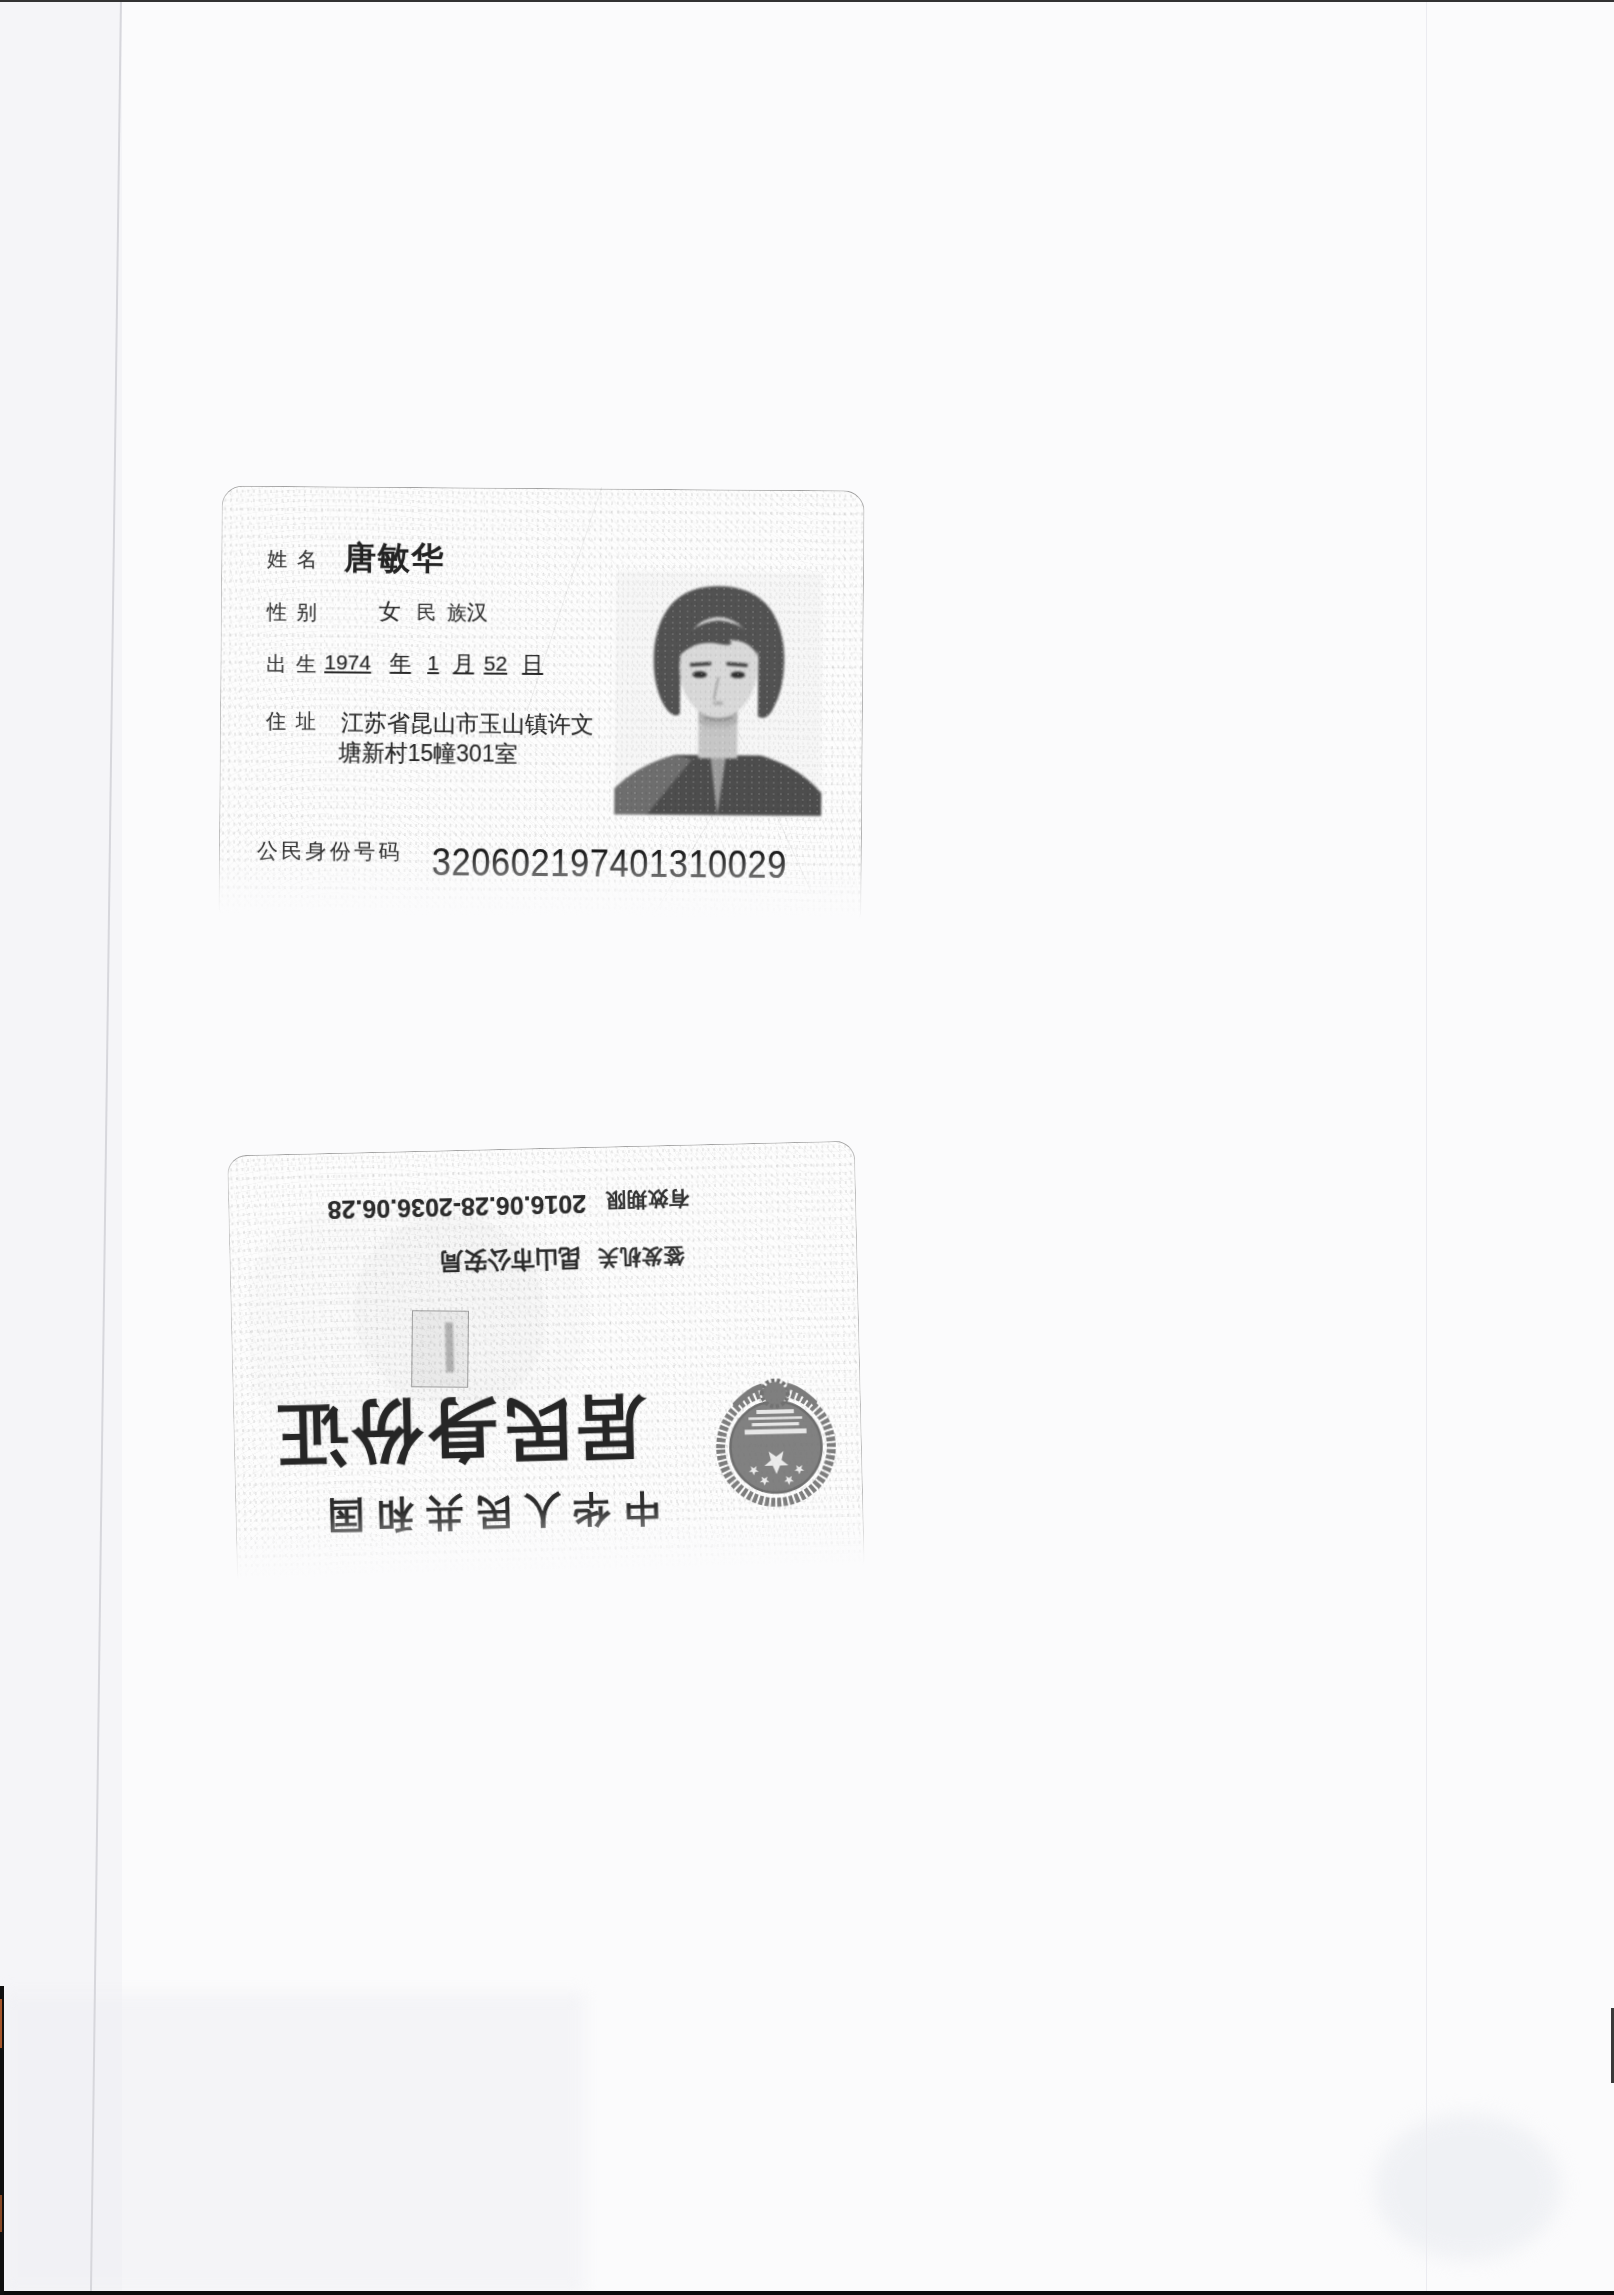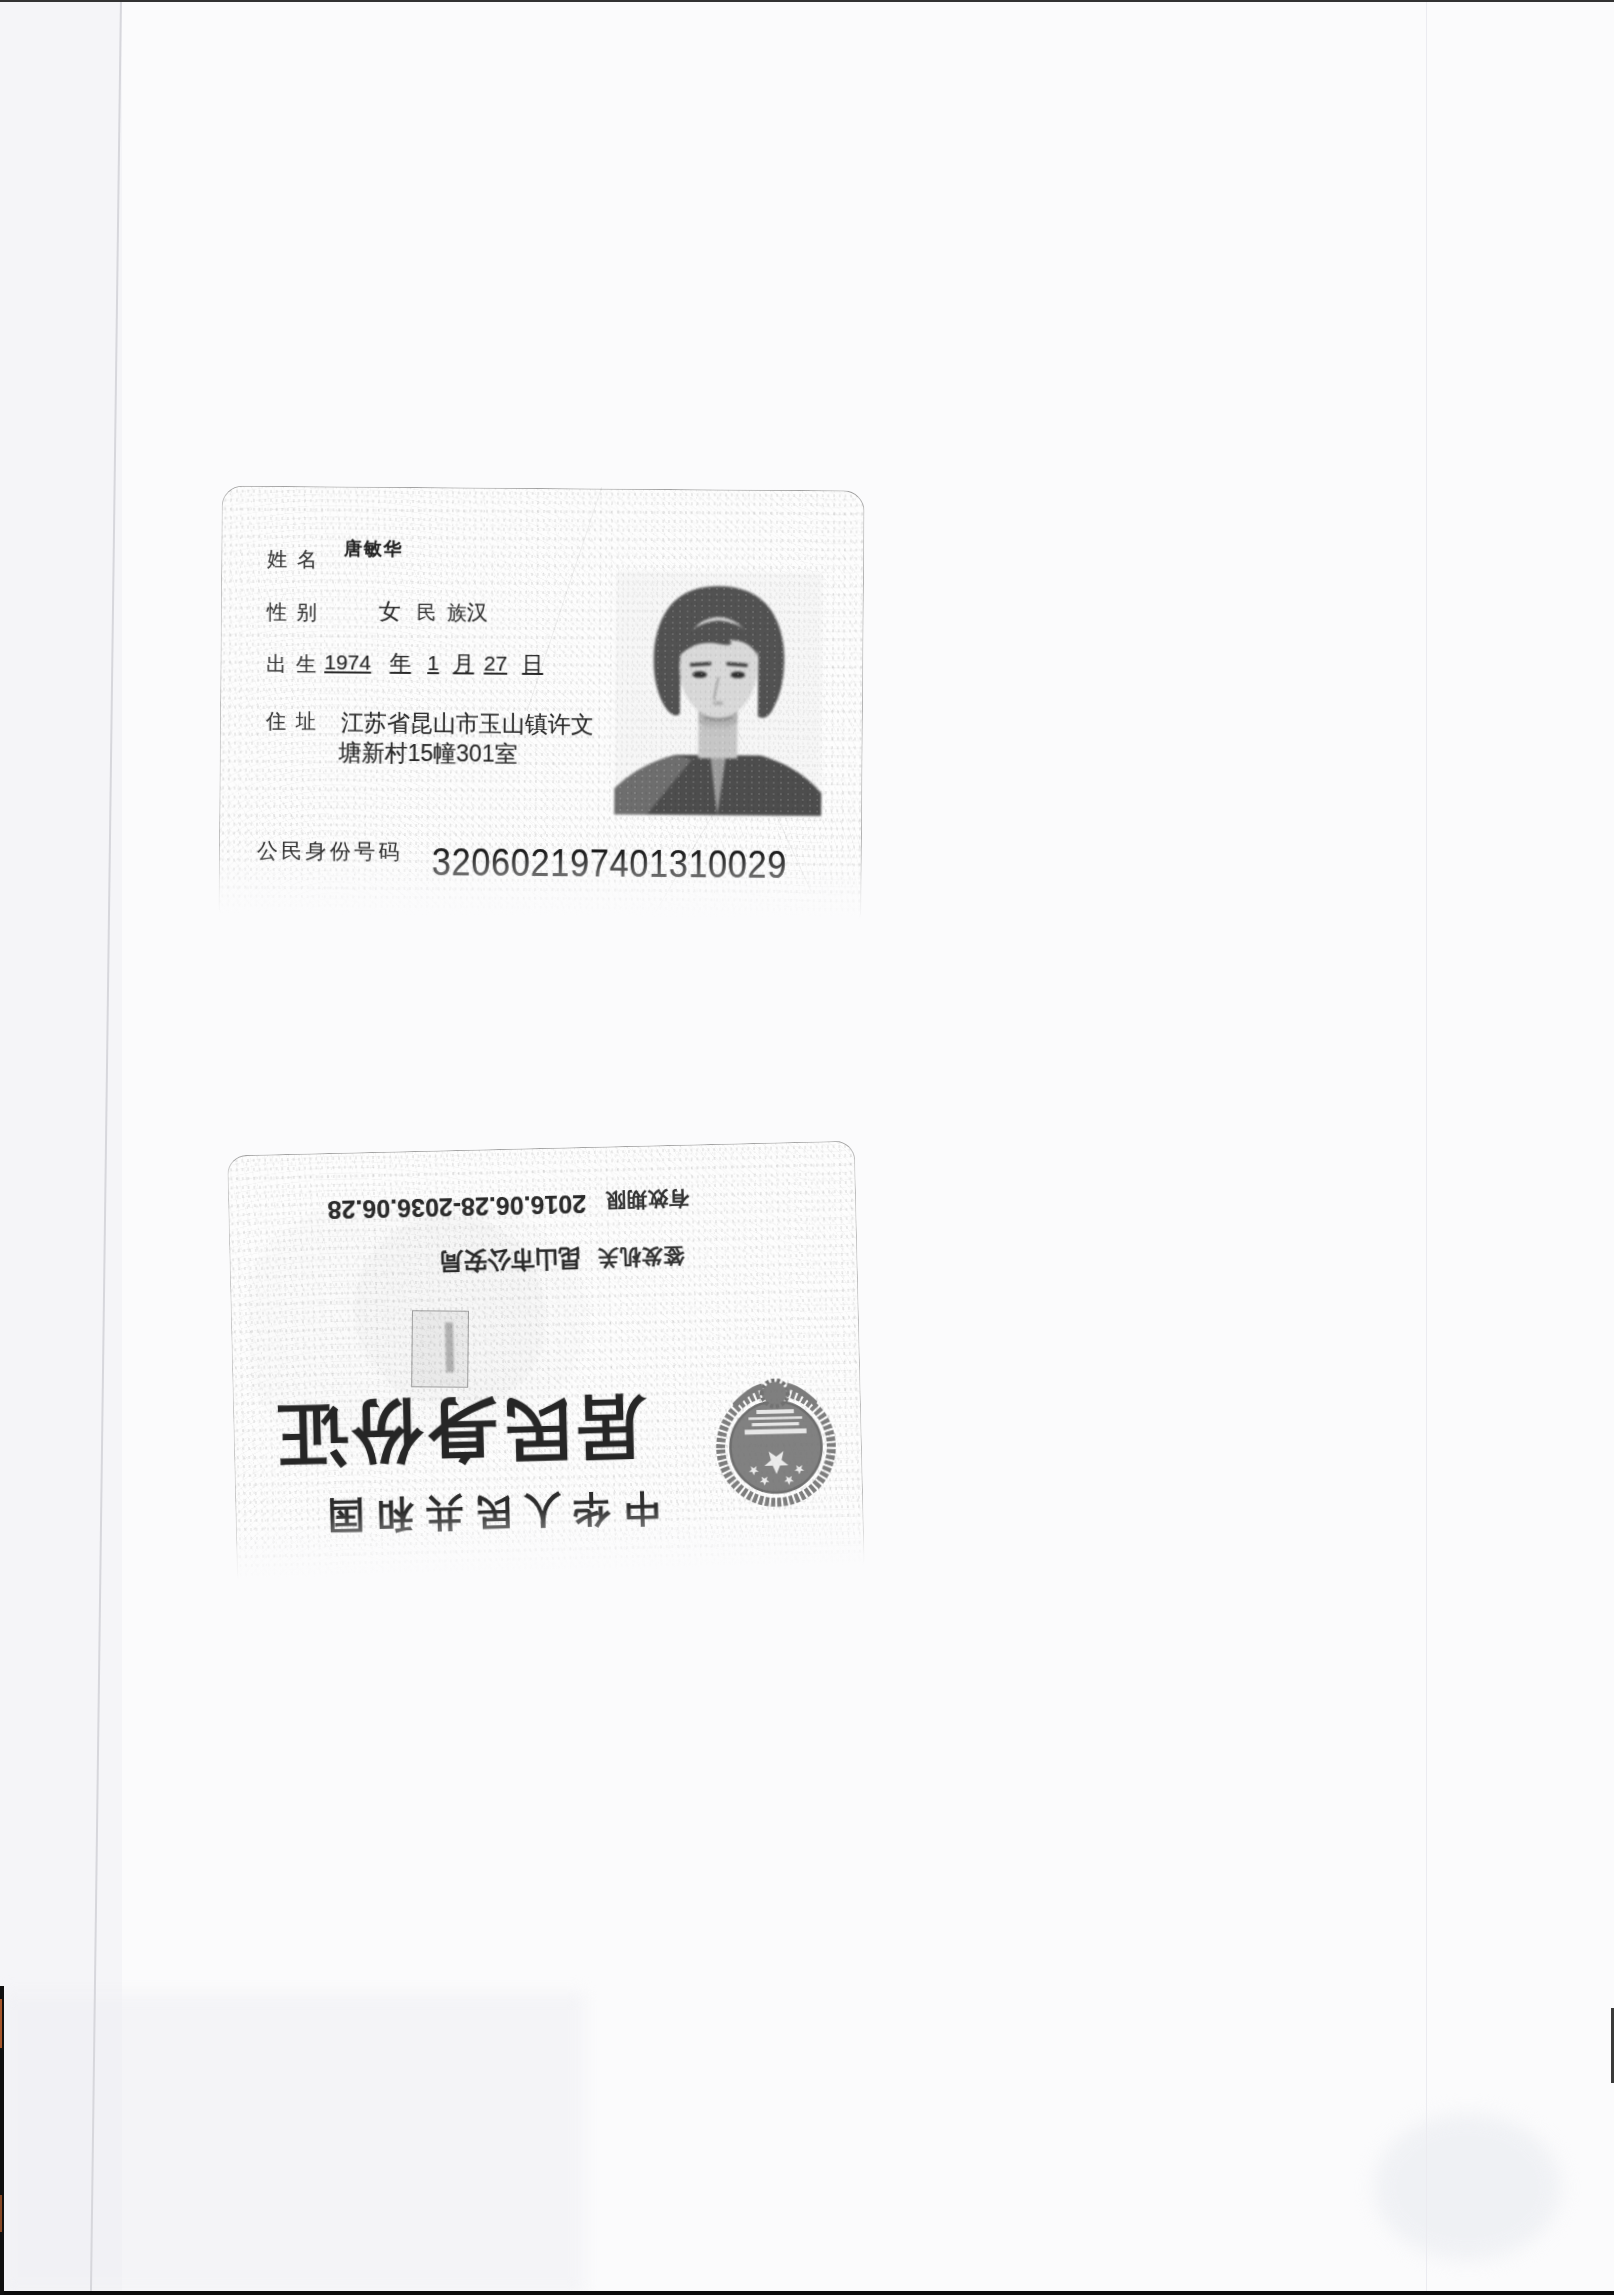--- a/index.html
+++ b/index.html
@@ -54,21 +54,21 @@
     transform:rotate(-1.35deg);
   }
   .card-fade{position:absolute;left:-1.6px;right:-1.6px;bottom:-1.6px;height:77px;
     background:linear-gradient(rgba(251,251,252,0), #fbfbfc 82%);}
   .crease{position:absolute;width:0.8px;background:rgba(0,0,0,.06);}
 
   
   .lbl{position:absolute;display:flex;justify-content:space-between;
     font-size:20.3px;color:#3a3a3a;text-shadow:0 0 0.8px rgba(50,50,50,.4);}
   .val{position:absolute;font-size:22px;color:#2b2b2b;text-shadow:0 0 0.8px rgba(40,40,40,.45);}
-  .name-val{font-size:18px;font-weight:700;letter-spacing:1.6px;color:#232323;}
+  .name-val{font-size:32px;font-weight:700;letter-spacing:1.6px;color:#232323;}
   .addr{font-size:23px;letter-spacing:0;}
   .birth-line span{display:inline-block;text-decoration:underline;}
   .id-label{position:absolute;left:37px;top:350px;font-size:21px;letter-spacing:3.3px;color:#333;text-shadow:0 0 0.8px rgba(50,50,50,.4);}
   .id-num{position:absolute;left:212px;top:353px;font-size:38px;font-weight:500;color:#1e1e1e;
     letter-spacing:0.8px;transform:scaleX(.9);transform-origin:left top;
     text-shadow:0 0 0.8px rgba(30,30,30,.5);}
   .rough{filter:blur(0.2px);}
 
   
   .photo{position:absolute;left:394px;top:81px;width:207px;height:244px;}
@@ -140,21 +140,21 @@
 
     <div class="lbl rough" style="left:45px;top:163px;width:50px;">
       <span>出</span>
       <span>生</span>
     </div>
     <div class="val birth-line rough" style="left:103px;top:161px;font-size:21px;">
       <span>1974</span>
       <span style="margin-left:13px;">年</span>
       <span style="margin-left:10.6px;">1</span>
       <span style="margin-left:8.1px;">月</span>
-      <span style="margin-left:4.1px;">27</span>
+      <span style="margin-left:4.1px;">52</span>
       <span style="margin-left:9px;">日</span>
     </div>
 
     <div class="lbl rough" style="left:45px;top:220px;width:50px;">
       <span>住</span>
       <span>址</span>
     </div>
     <div class="val addr rough" style="left:120px;top:220px;">江苏省昆山市玉山镇许文</div>
     <div class="val addr rough" style="left:118px;top:250px;">塘新村15幢301室</div>
 

